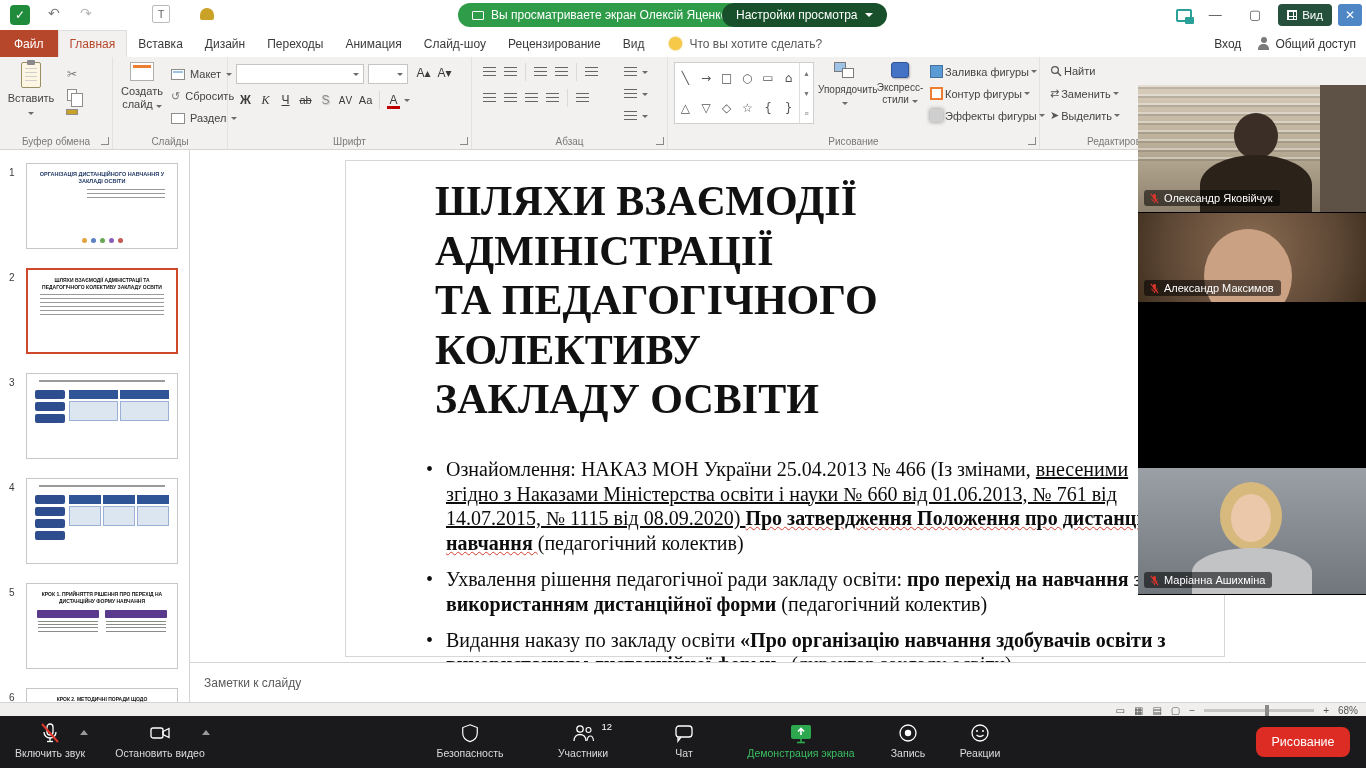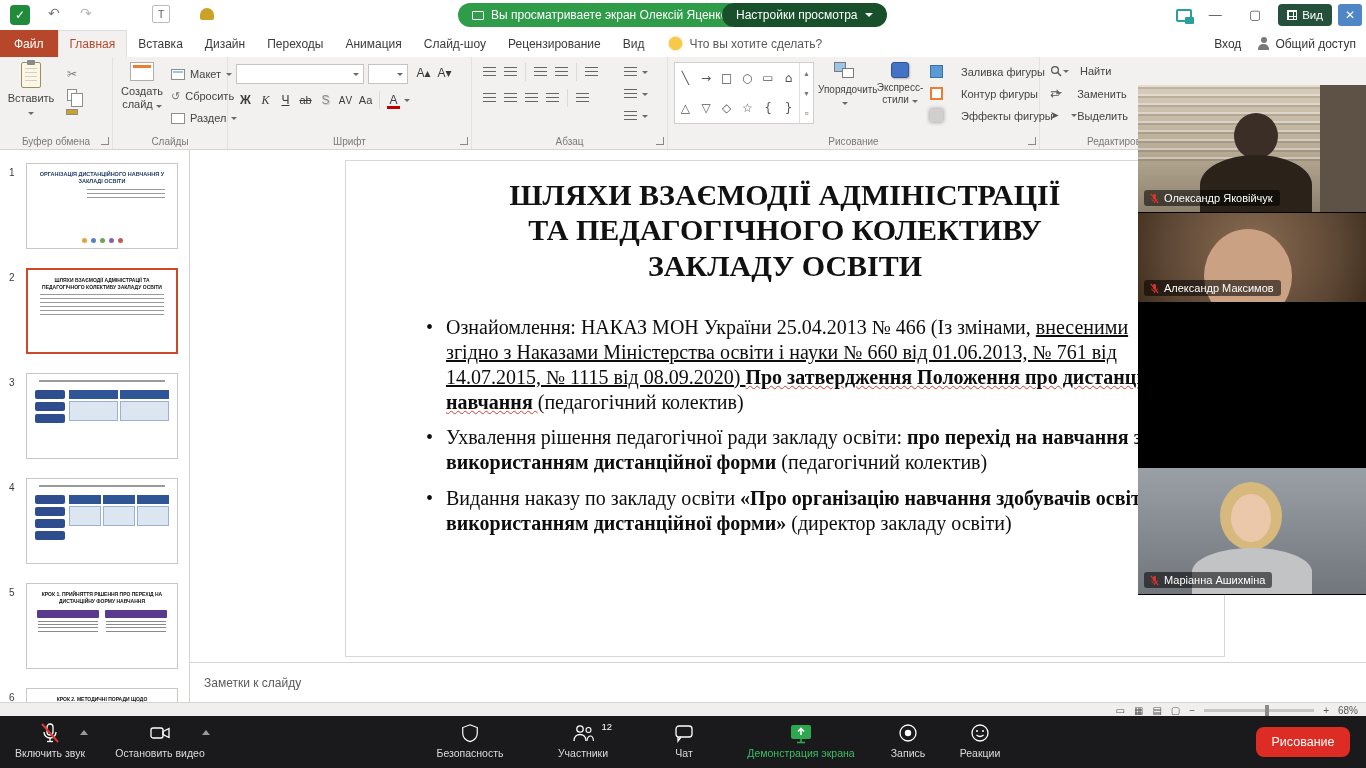--- a/index.html
+++ b/index.html
@@ -75,21 +75,21 @@
   .shapesgrid { flex:1; display:grid; grid-template-columns:repeat(6,1fr); grid-template-rows:repeat(2,1fr); align-items:center; justify-items:center; font-size:12px; color:#555; }
   .shapescroll { width:14px; border-left:1px solid #e0dedc; display:flex; flex-direction:column; align-items:center; justify-content:space-around; font-size:7px; color:#777; }
   .arr-icon { width:22px; height:18px; position:relative; margin:0 auto; }
   .arr-icon i { position:absolute; width:12px; height:10px; border:1px solid #7a7a7a; }
   .arr-icon i:nth-child(1){ left:0; top:0; background:#9dc3e6; }
   .arr-icon i:nth-child(2){ left:8px; top:6px; background:#fff; }
   .qs-icon { width:18px; height:16px; background:#4472c4; border:1px solid #2f5597; border-radius:3px; box-shadow:1px 1px 2px #b9b7b5; margin:0 auto; }
   .sw-fill { width:13px; height:13px; background:#5b9bd5; border:1px solid #41719c; }
   .sw-line { width:13px; height:13px; border:2px solid #ed7d31; background:#fff; }
   .sw-fx { width:13px; height:13px; background:#cfcfcf; box-shadow:0 0 4px #8a8a8a; }
-  .edrow { position:absolute; left:10px; display:flex; align-items:center; gap:18px; cursor:pointer; white-space:nowrap; }
+  .edrow { position:absolute; left:10px; display:flex; align-items:center; gap:2px; cursor:pointer; white-space:nowrap; }
 
   
   .thumbs { position:absolute; left:0; top:150px; width:190px; height:552px; background:#fff; border-right:1px solid #d6d4d2; overflow:hidden; z-index:5; }
   .trow { position:absolute; left:0; width:190px; height:90px; }
   .tnum { position:absolute; left:9px; top:4px; font-size:10px; color:#3b3b3b; }
   .thumb { position:absolute; left:26px; top:0; width:152px; height:86px; background:#fff; border:1px solid #c9c7c5; overflow:hidden; cursor:pointer; }
   .thumb.selected { border:2px solid #d0482a; }
   .tcap { font-weight:bold; font-size:5.5px; line-height:1.35; text-align:center; margin:7px 8px 3px; color:#1f3864; }
   .tcap.dark { color:#111; font-size:5px; }
   .skl { height:1.5px; background:#9a9a9a; margin:2.5px 12px; }
@@ -105,21 +105,21 @@
   .sk-td { display:flex; gap:2px; margin-top:2px; }
   .sk-td i { flex:1; height:20px; background:#dce6f1; border:1px solid #9ab0d6; }
   .sk-2col { display:flex; gap:6px; padding:2px 10px 0; }
   .sk-2col > div { flex:1; }
   .sk-hdr { height:8px; background:#5b3a8e; border-radius:1px; margin-bottom:3px; }
   .skl2 { height:1.2px; background:#8a8a8a; margin:2.2px 1px; }
 
   
   .editor { position:absolute; left:190px; top:150px; width:1176px; height:512px; background:#fff; overflow:hidden; }
   .slide { position:absolute; left:155px; top:10px; width:880px; height:497px; background:#fff; border:1px solid #d9d7d5; }
-  .slide-title { margin:16px auto 0; width:700px; text-align:center; font-family:"Liberation Serif",serif; font-weight:bold; font-size:30px; line-height:1.18; color:#111; }
+  .slide-title { margin:16px auto 0; width:700px; text-align:left; font-family:"Liberation Serif",serif; font-weight:bold; font-size:42px; line-height:1.18; color:#111; }
   .slide-body { margin:32px 0 0 78px; width:758px; font-family:"Liberation Serif",serif; font-size:20px; line-height:1.24; color:#0d0d0d; list-style:none; }
   .slide-body li { position:relative; padding-left:22px; margin-bottom:11px; }
   .slide-body li::before { content:"•"; position:absolute; left:2px; top:0; }
   .seg-u { text-decoration:underline; }
   .seg-b { font-weight:bold; }
   .seg-sp { text-decoration:underline; text-decoration-style:wavy; text-decoration-color:#d43c2c; text-decoration-thickness:1px; }
 
   
   .notesbar { position:absolute; left:190px; top:662px; width:1176px; height:40px; background:#fff; border-top:1px solid #d6d4d2; display:flex; align-items:center; padding-left:14px; font-size:12px; color:#595959; }
   .statusbar { position:absolute; left:0; top:702px; width:1366px; height:16px; background:#f1efed; border-top:1px solid #d6d4d2; z-index:6; }

